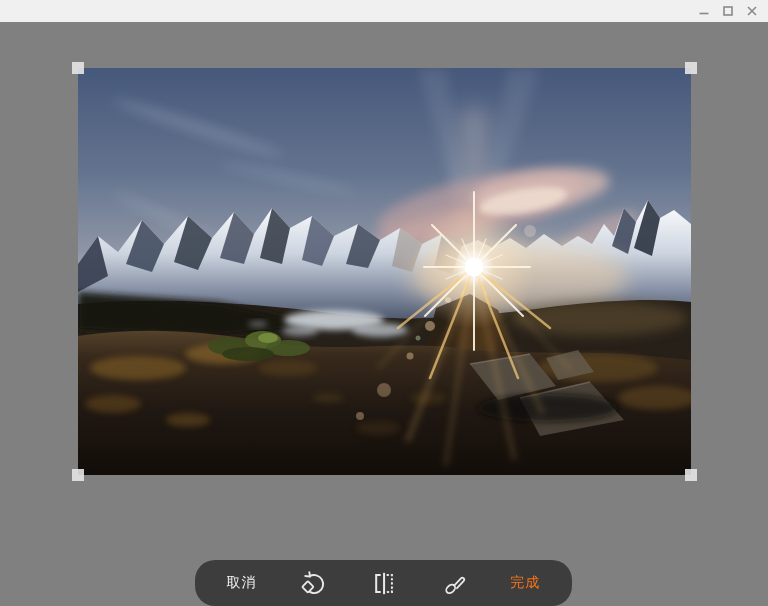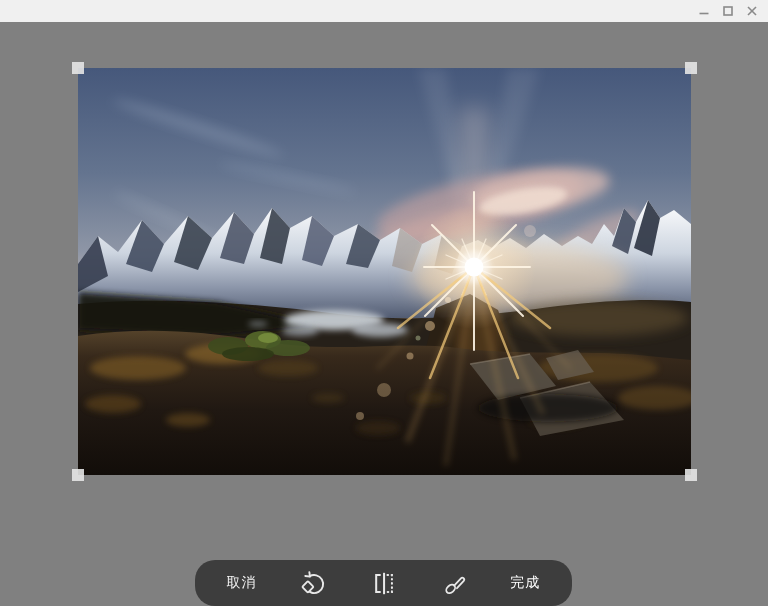--- a/index.html
+++ b/index.html
@@ -15,21 +15,21 @@
   .h-tl{left:72px;top:40px;}
   .h-tr{left:685px;top:40px;}
   .h-bl{left:72px;top:447px;}
   .h-br{left:685px;top:447px;}
   .toolbar{position:absolute;left:195px;top:538px;width:377px;height:46px;background:#3d3d3d;
     border-radius:20px;display:flex;align-items:center;justify-content:space-around;padding:0 10px;
     box-sizing:border-box;}
   .tb-btn{background:transparent;border:none;padding:4px 8px;display:flex;align-items:center;
     justify-content:center;cursor:default;}
   .tb-text{font-size:14px;letter-spacing:1px;color:#f2f2f2;font-weight:400;}
-  .tb-done{color:#ffffff;}
+  .tb-done{color:#f97316;}
   .tb-icon{display:flex;align-items:center;justify-content:center;}
 </style>
 </head>
 <body>
 
 <div class="titlebar">
   <div class="win-controls">
     <button class="wc-btn">
       <svg width="12" height="12" viewBox="0 0 12 12">
         <line x1="1.5" y1="8.5" x2="10.5" y2="8.5" stroke="#8a8a8a" stroke-width="1.6"></line>

